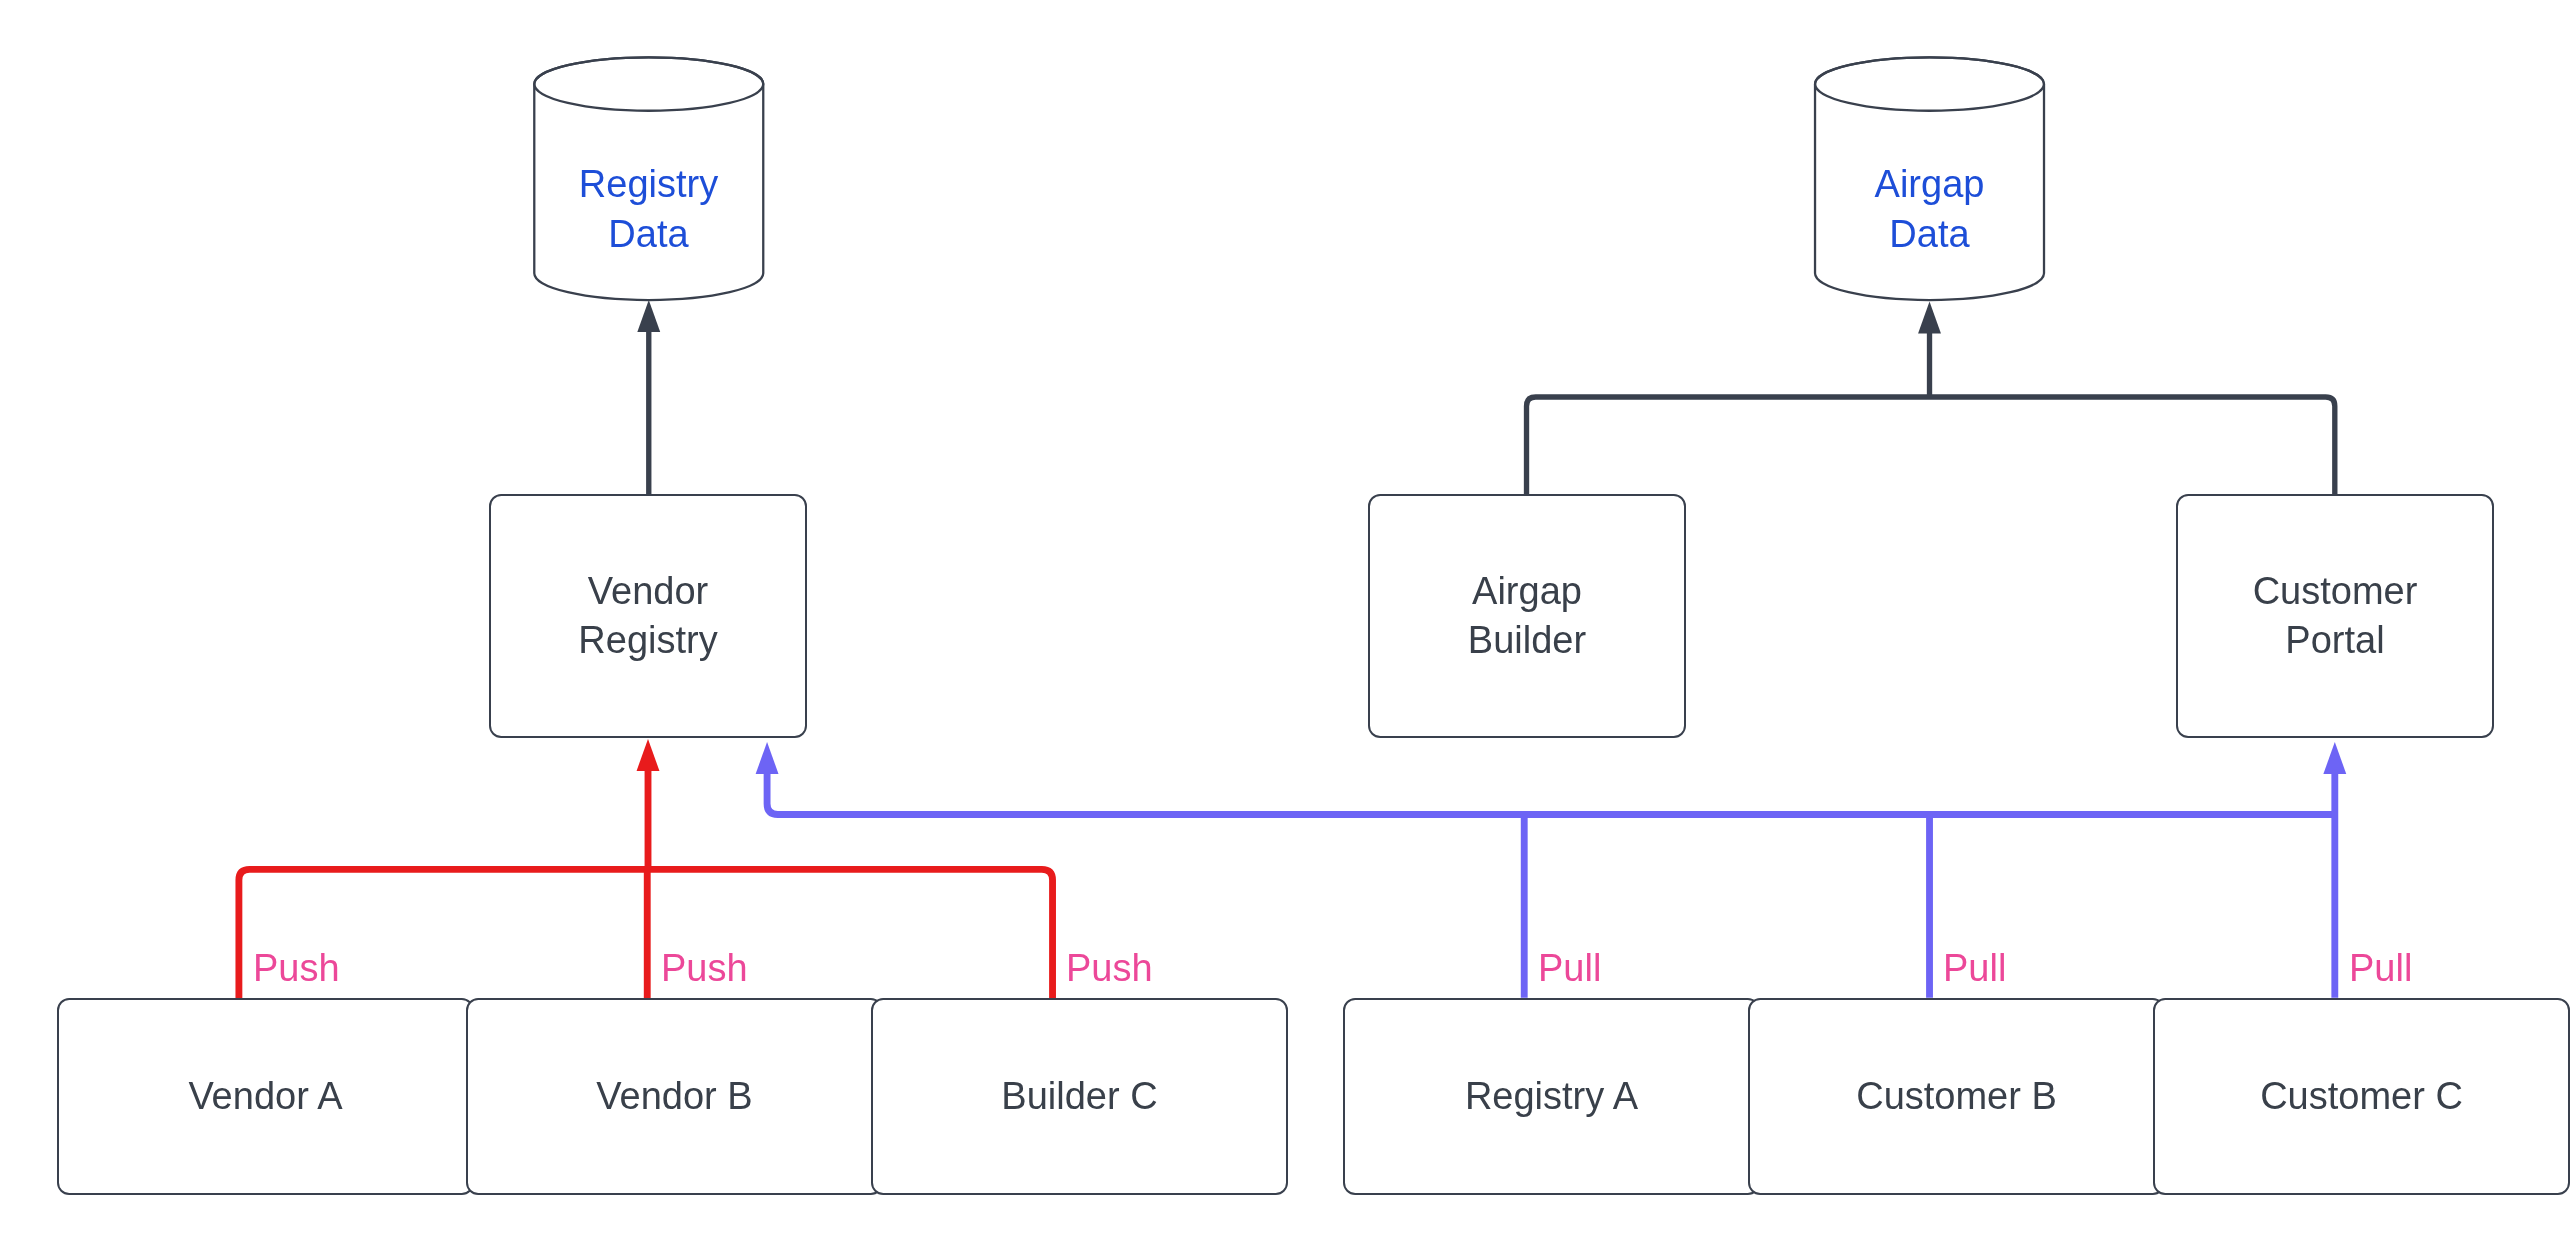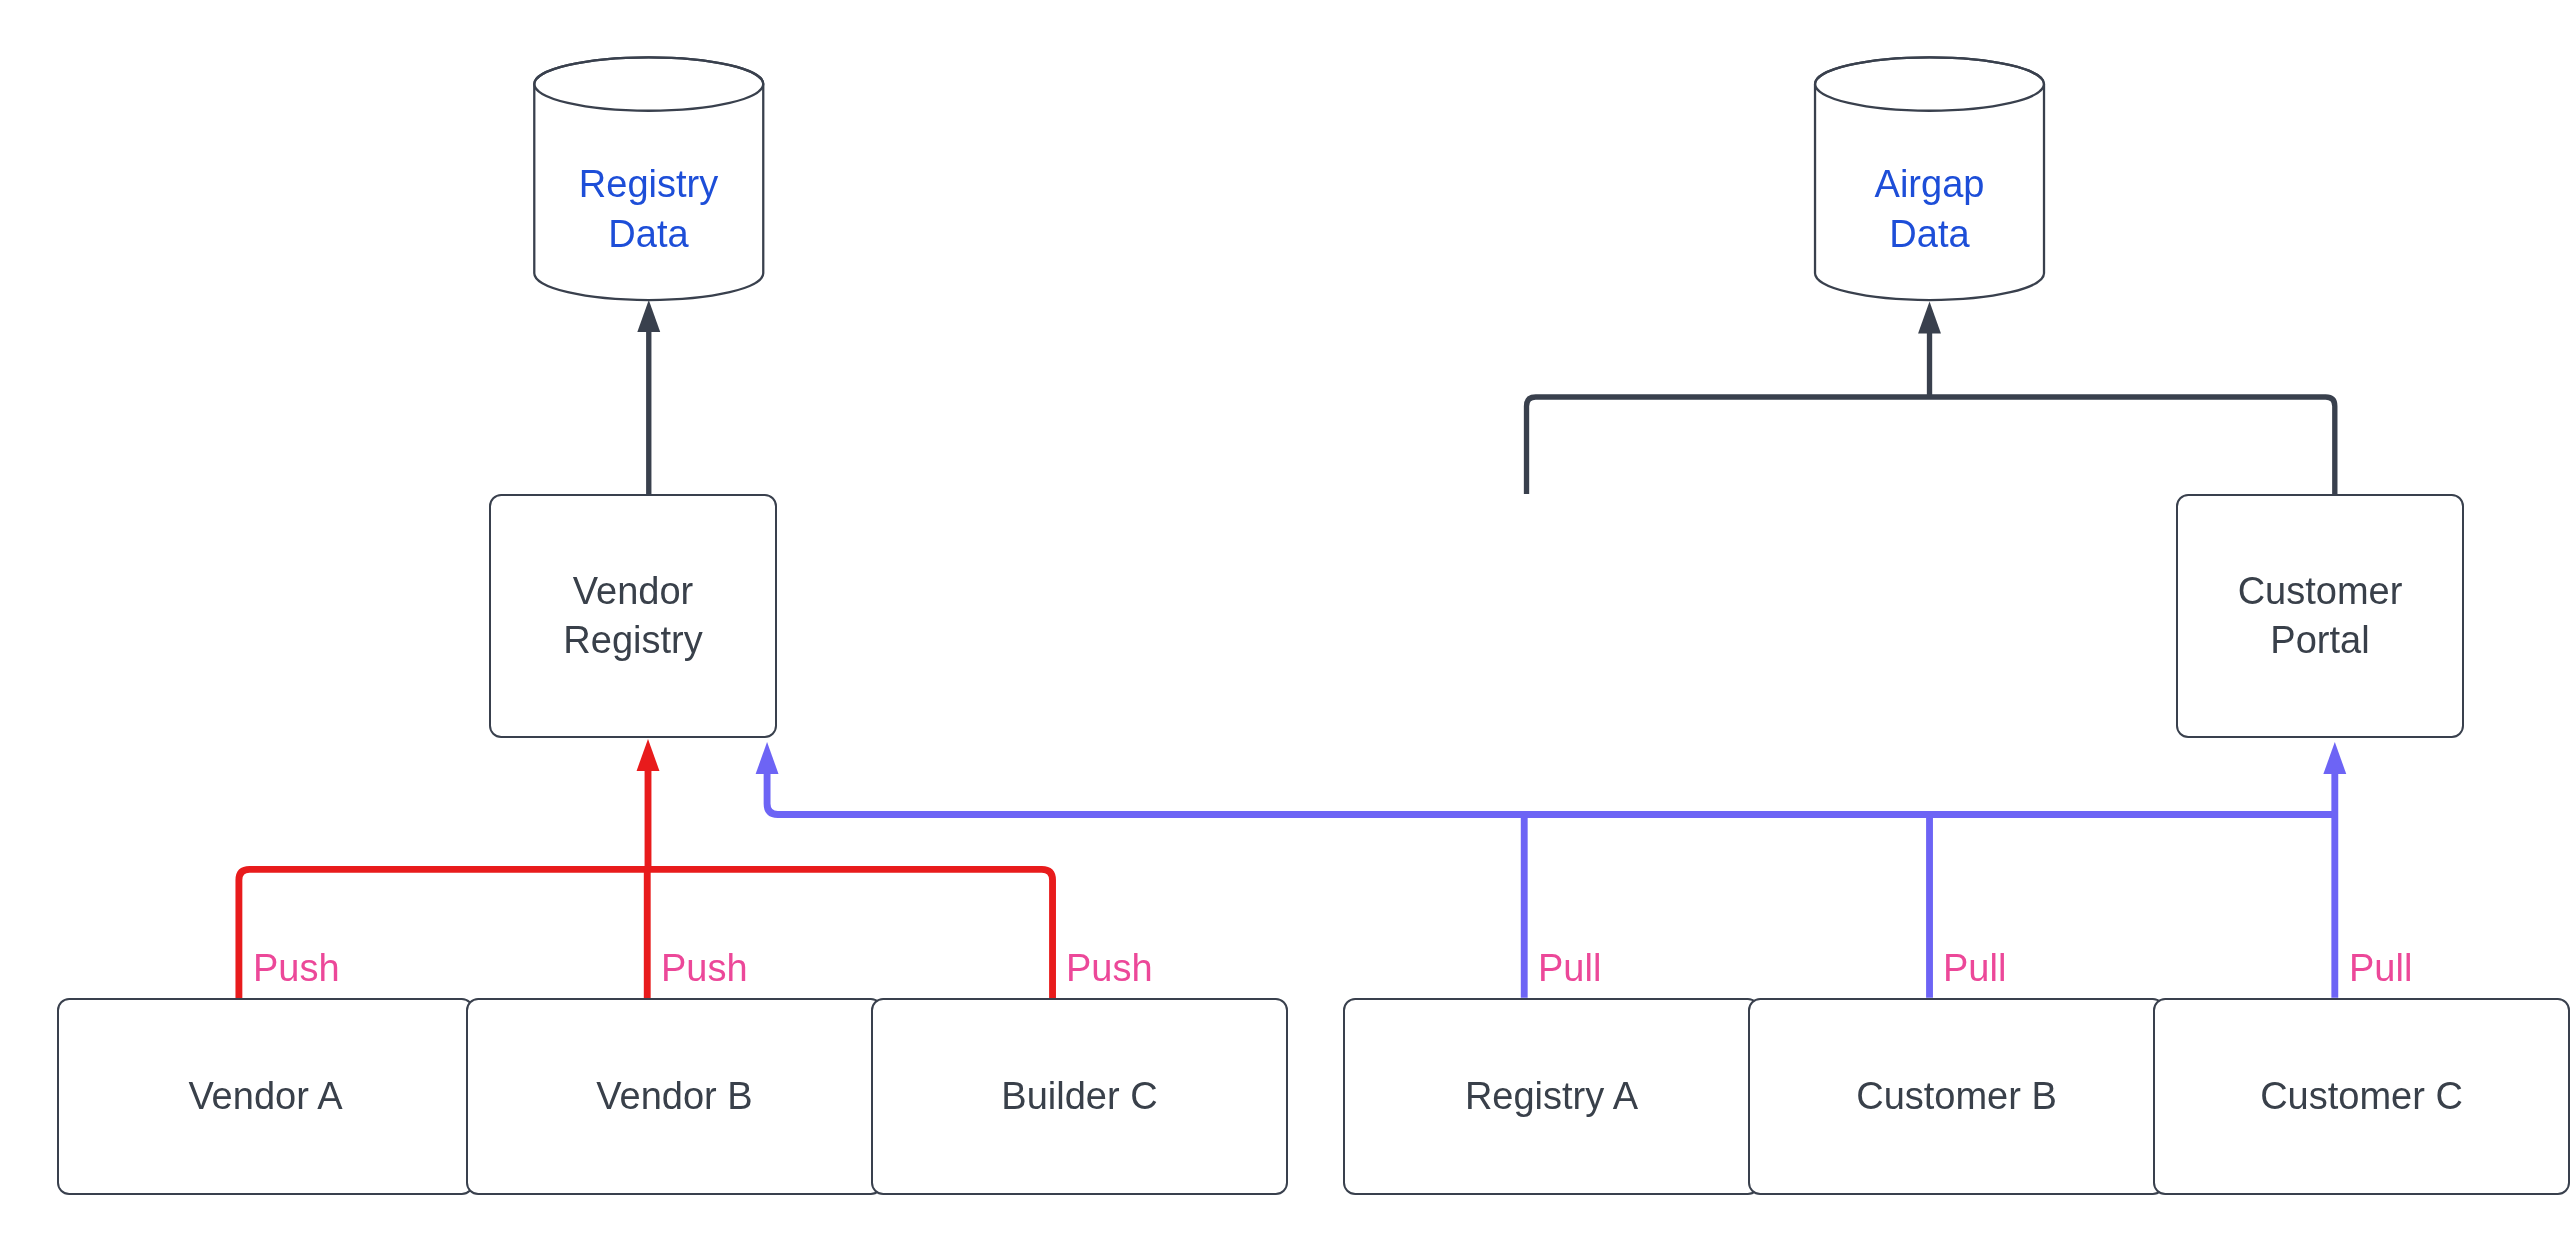--- a/index.html
+++ b/index.html
@@ -25,21 +25,21 @@
     background: #ffffff;
     display: flex;
     align-items: center;
     justify-content: center;
     text-align: center;
     font-size: 38px;
     line-height: 1.3;
     color: #39404a;
   }
   .node .wrap-narrow { width: 214px; }
-  .service { top: 494px; width: 288px; height: 244px; }
+  .service { top: 494px; width: 318px; height: 244px; }
   .leaf    { top: 998px; width: 417px; height: 197px; }
   .cyl-label {
     position: absolute;
     width: 229px;
     height: 137px;
     display: flex;
     align-items: center;
     justify-content: center;
     text-align: center;
     font-size: 38px;
@@ -99,20 +99,23 @@
   <div class="cyl-label" style="left:534px; top:141px;">
     <span class="wrap-narrow">Registry Data</span>
   </div>
   <div class="cyl-label" style="left:1815px; top:141px;">
     <span class="wrap-narrow">Airgap Data</span>
   </div>
 
   <div class="node service" style="left:489px;">
     <span class="wrap-narrow">Vendor Registry</span>
   </div>
+  <div class="node service" style="left:1368px;">
+    <span class="wrap-narrow">Airgap Builder</span>
+  </div>
   <div class="node service" style="left:2176px;">
     <span class="wrap-narrow">Customer Portal</span>
   </div>
 
   <div class="node leaf" style="left:57px;">
     <span>Vendor A</span>
   </div>
   <div class="node leaf" style="left:466px;">
     <span>Vendor B</span>
   </div>

